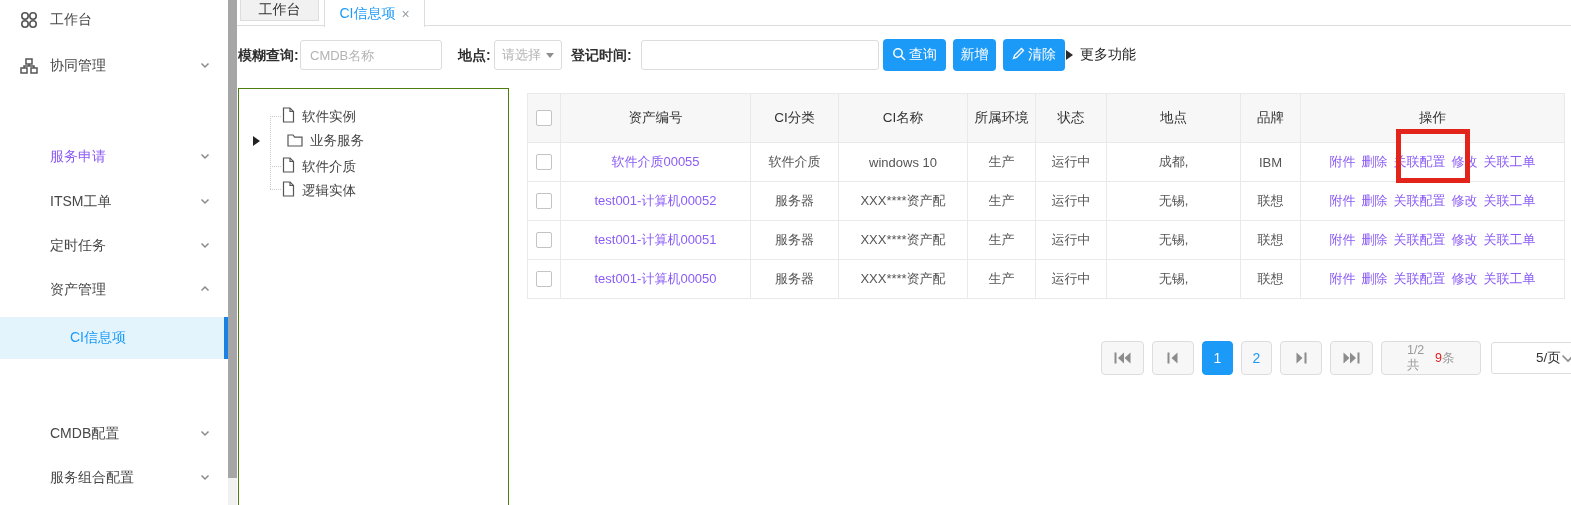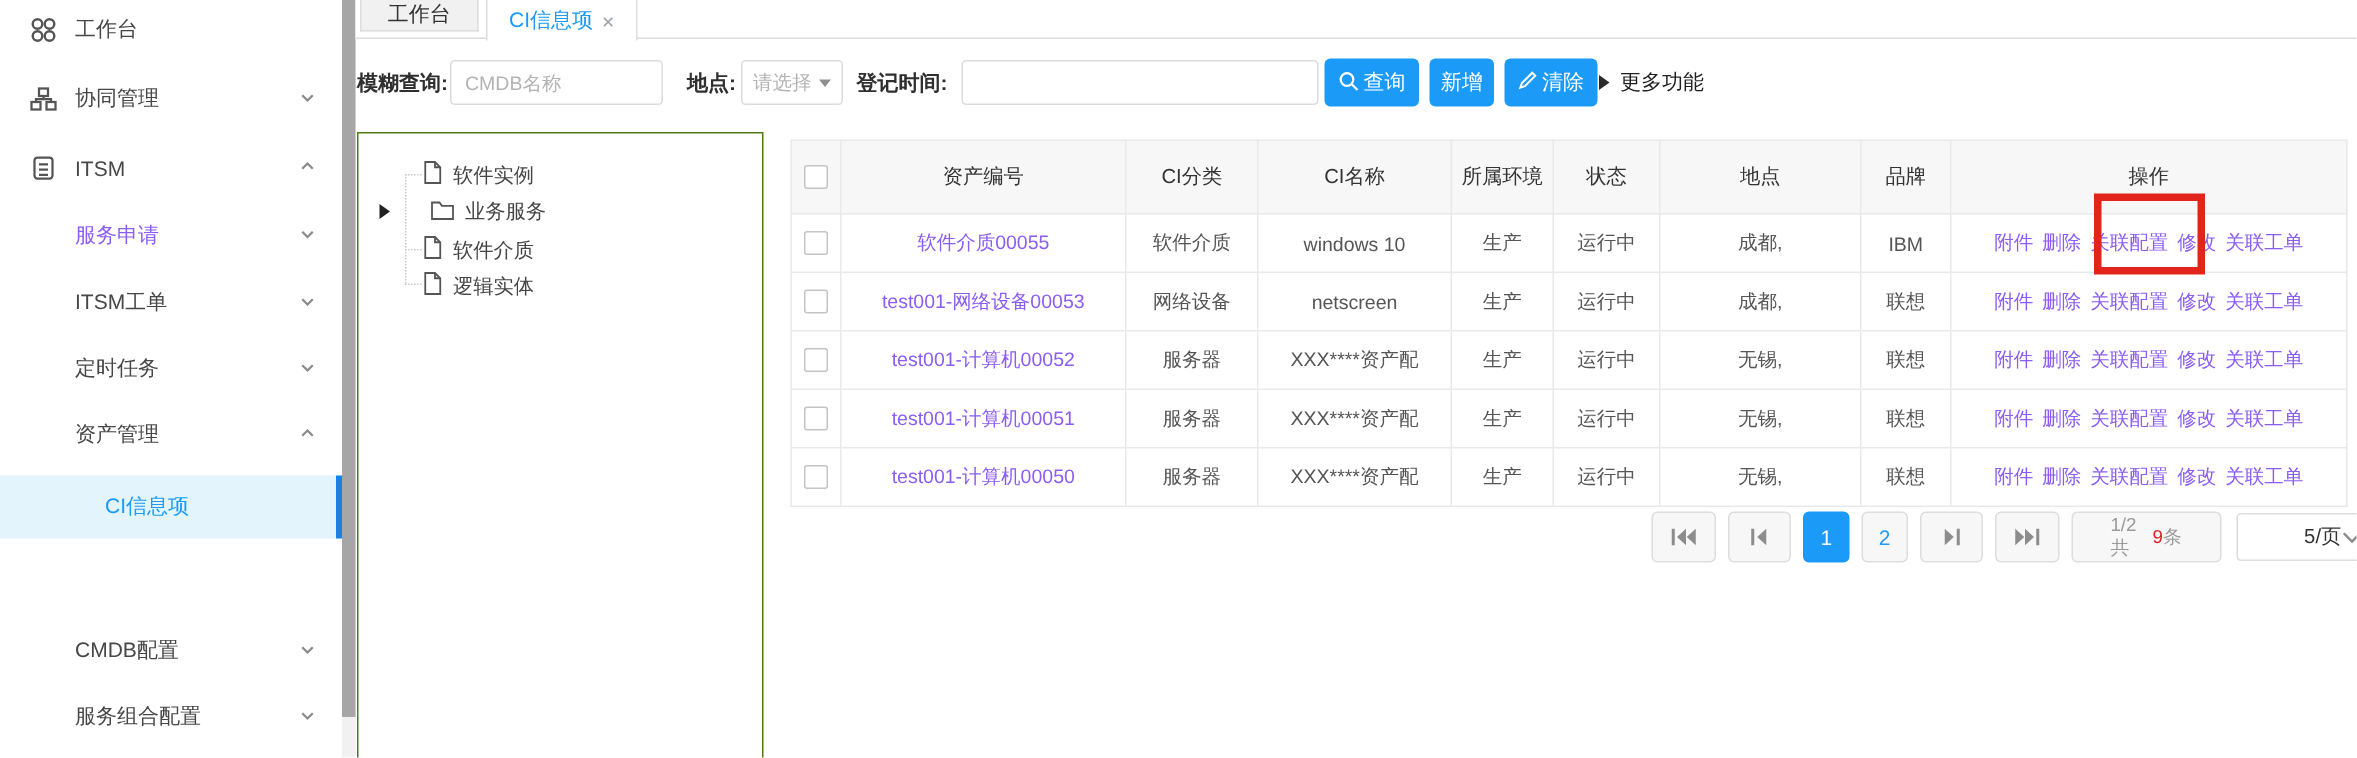--- a/index.html
+++ b/index.html
@@ -117,36 +117,20 @@
         </svg>
     </span>
     <span class="lbl">协同管理</span>
     <span class="chev">
       <svg width="12" height="12" viewBox="0 0 12 12">
           <path d="M2.5 4.5 L6 8 L9.5 4.5" fill="none" stroke="#8a8a8a" stroke-width="1.5"></path>
         </svg>
     </span>
   </div>
 
-  <div class="side-item lv1" style="top:96px">
-    <span class="ic">
-      <svg width="18" height="18" viewBox="0 0 18 18">
-          <g fill="none" stroke="#555" stroke-width="1.5">
-        <rect x="3" y="2" width="12" height="14" rx="2"></rect>
-            <path d="M6 6.5 h6 M6 10 h6 M6 13.5 h6"></path>
-          </g>
-        </svg>
-    </span>
-    <span class="lbl">ITSM</span>
-    <span class="chev">
-      <svg width="12" height="12" viewBox="0 0 12 12">
-          <path d="M2.5 7.5 L6 4 L9.5 7.5" fill="none" stroke="#8a8a8a" stroke-width="1.5"></path>
-        </svg>
-    </span>
-  </div>
 
   <div class="side-item lv2 hl" style="top:141px">
     <span class="lbl">服务申请</span>
     <span class="chev">
       <svg width="12" height="12" viewBox="0 0 12 12">
           <path d="M2.5 4.5 L6 8 L9.5 4.5" fill="none" stroke="#8a8a8a" stroke-width="1.5"></path>
         </svg>
     </span>
   </div>
 
@@ -331,33 +315,20 @@
   <tbody>
     <tr>
       <td><span class="cbx"></span></td>
       <td><span class="link">软件介质00055</span></td>
       <td>软件介质</td>
       <td>windows 10</td>
       <td>生产</td>
       <td>运行中</td>
       <td>成都,</td>
       <td>IBM</td>
-      <td class="ops">
-        <span class="link">附件</span><span class="link">删除</span><span class="link">关联配置</span><span class="link">修改</span><span class="link">关联工单</span>
-      </td>
-    </tr>
-    <tr>
-      <td><span class="cbx"></span></td>
-      <td><span class="link">test001-网络设备00053</span></td>
-      <td>网络设备</td>
-      <td>netscreen</td>
-      <td>生产</td>
-      <td>运行中</td>
-      <td>成都,</td>
-      <td>联想</td>
       <td class="ops">
         <span class="link">附件</span><span class="link">删除</span><span class="link">关联配置</span><span class="link">修改</span><span class="link">关联工单</span>
       </td>
     </tr>
     <tr>
       <td><span class="cbx"></span></td>
       <td><span class="link">test001-计算机00052</span></td>
       <td>服务器</td>
       <td>XXX****资产配</td>
       <td>生产</td>

